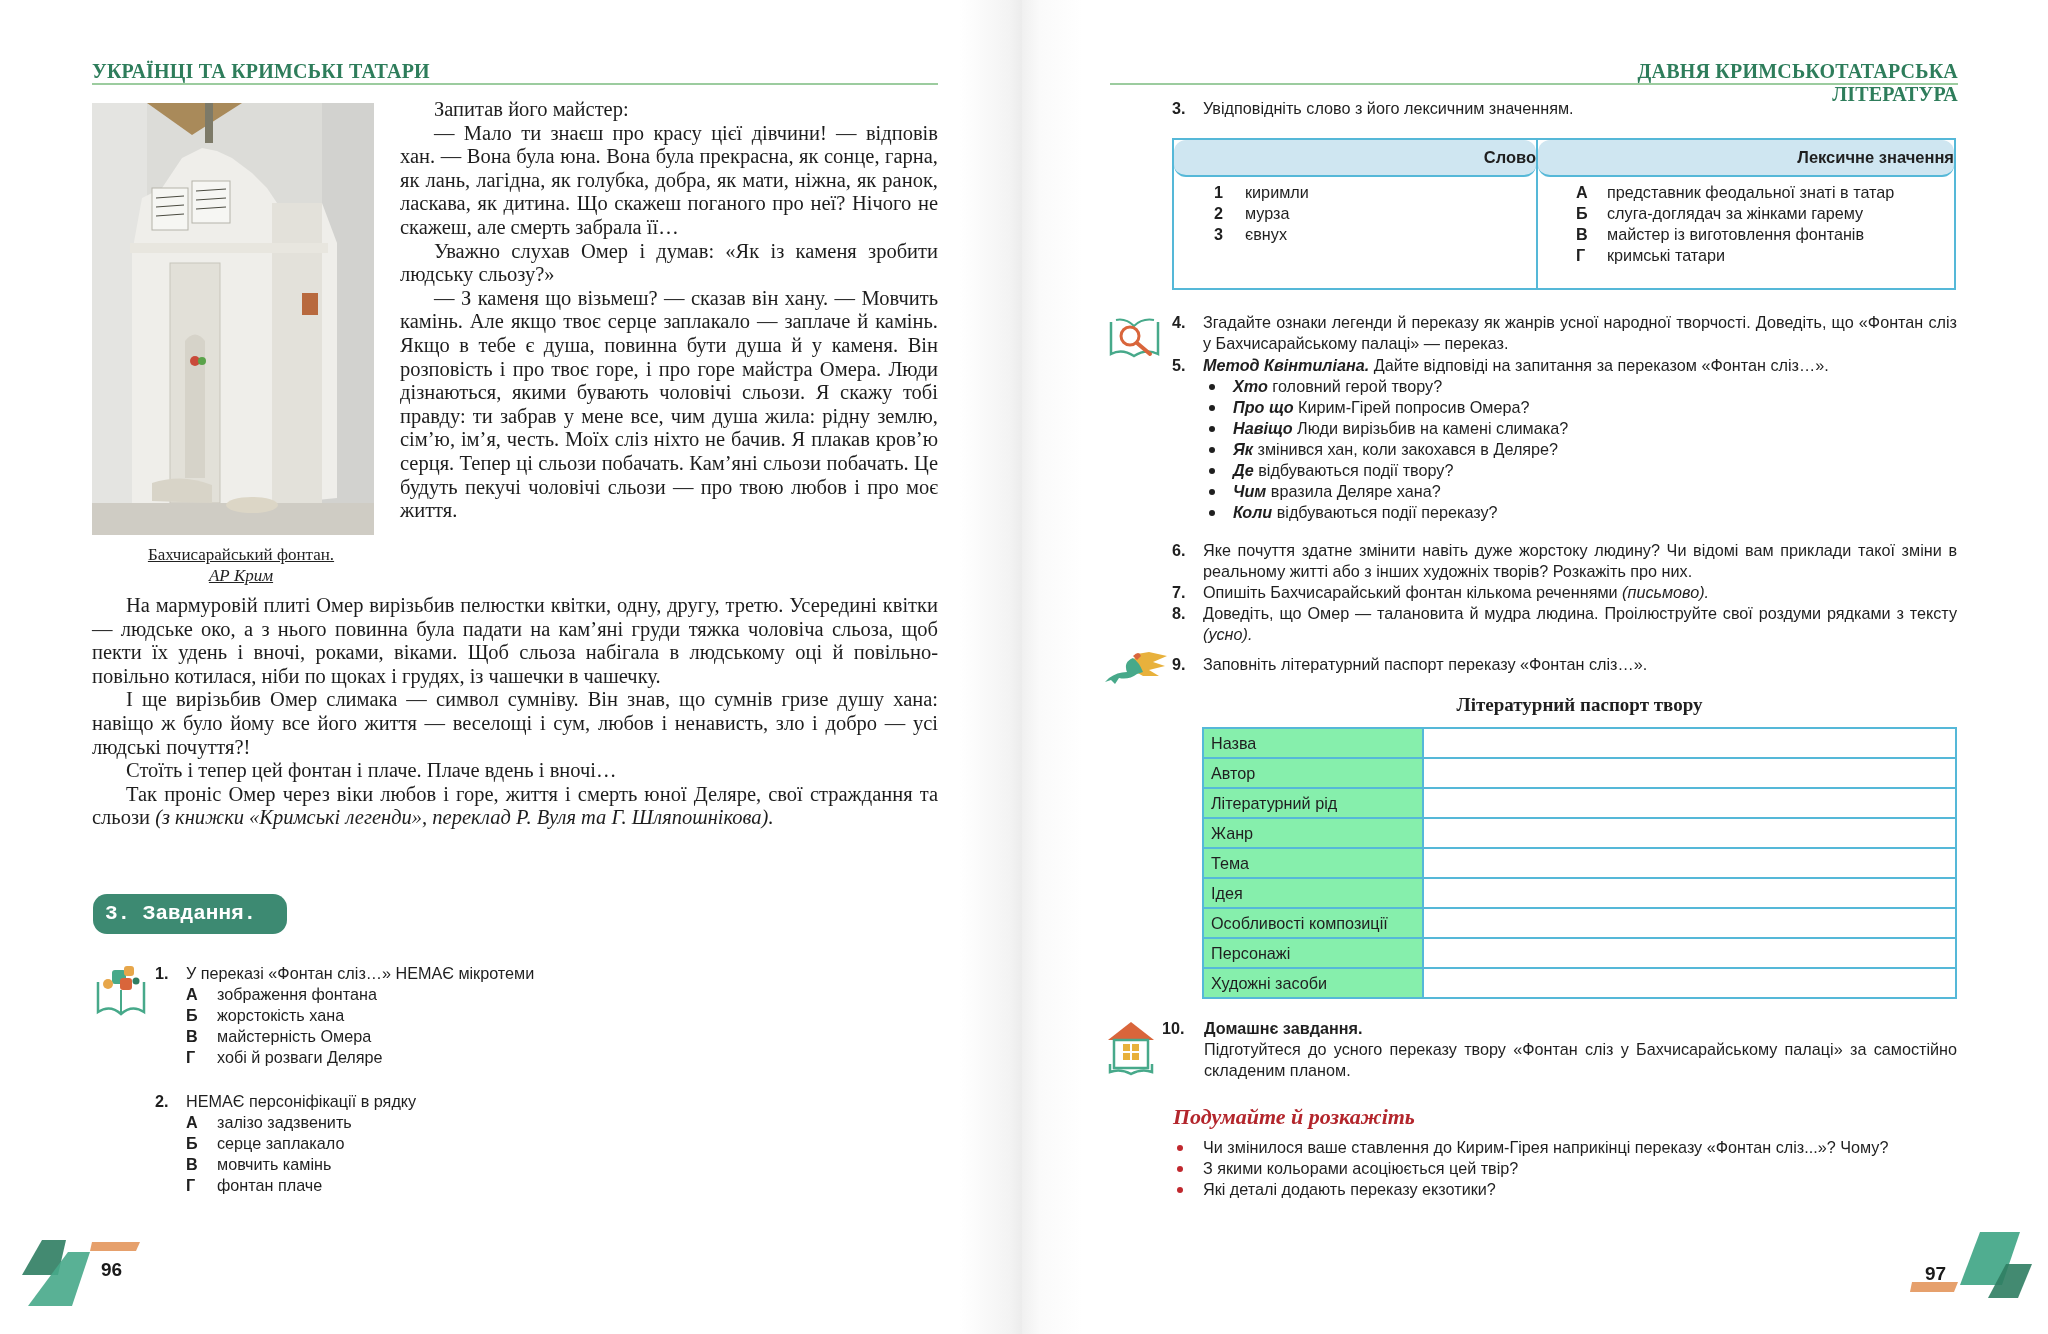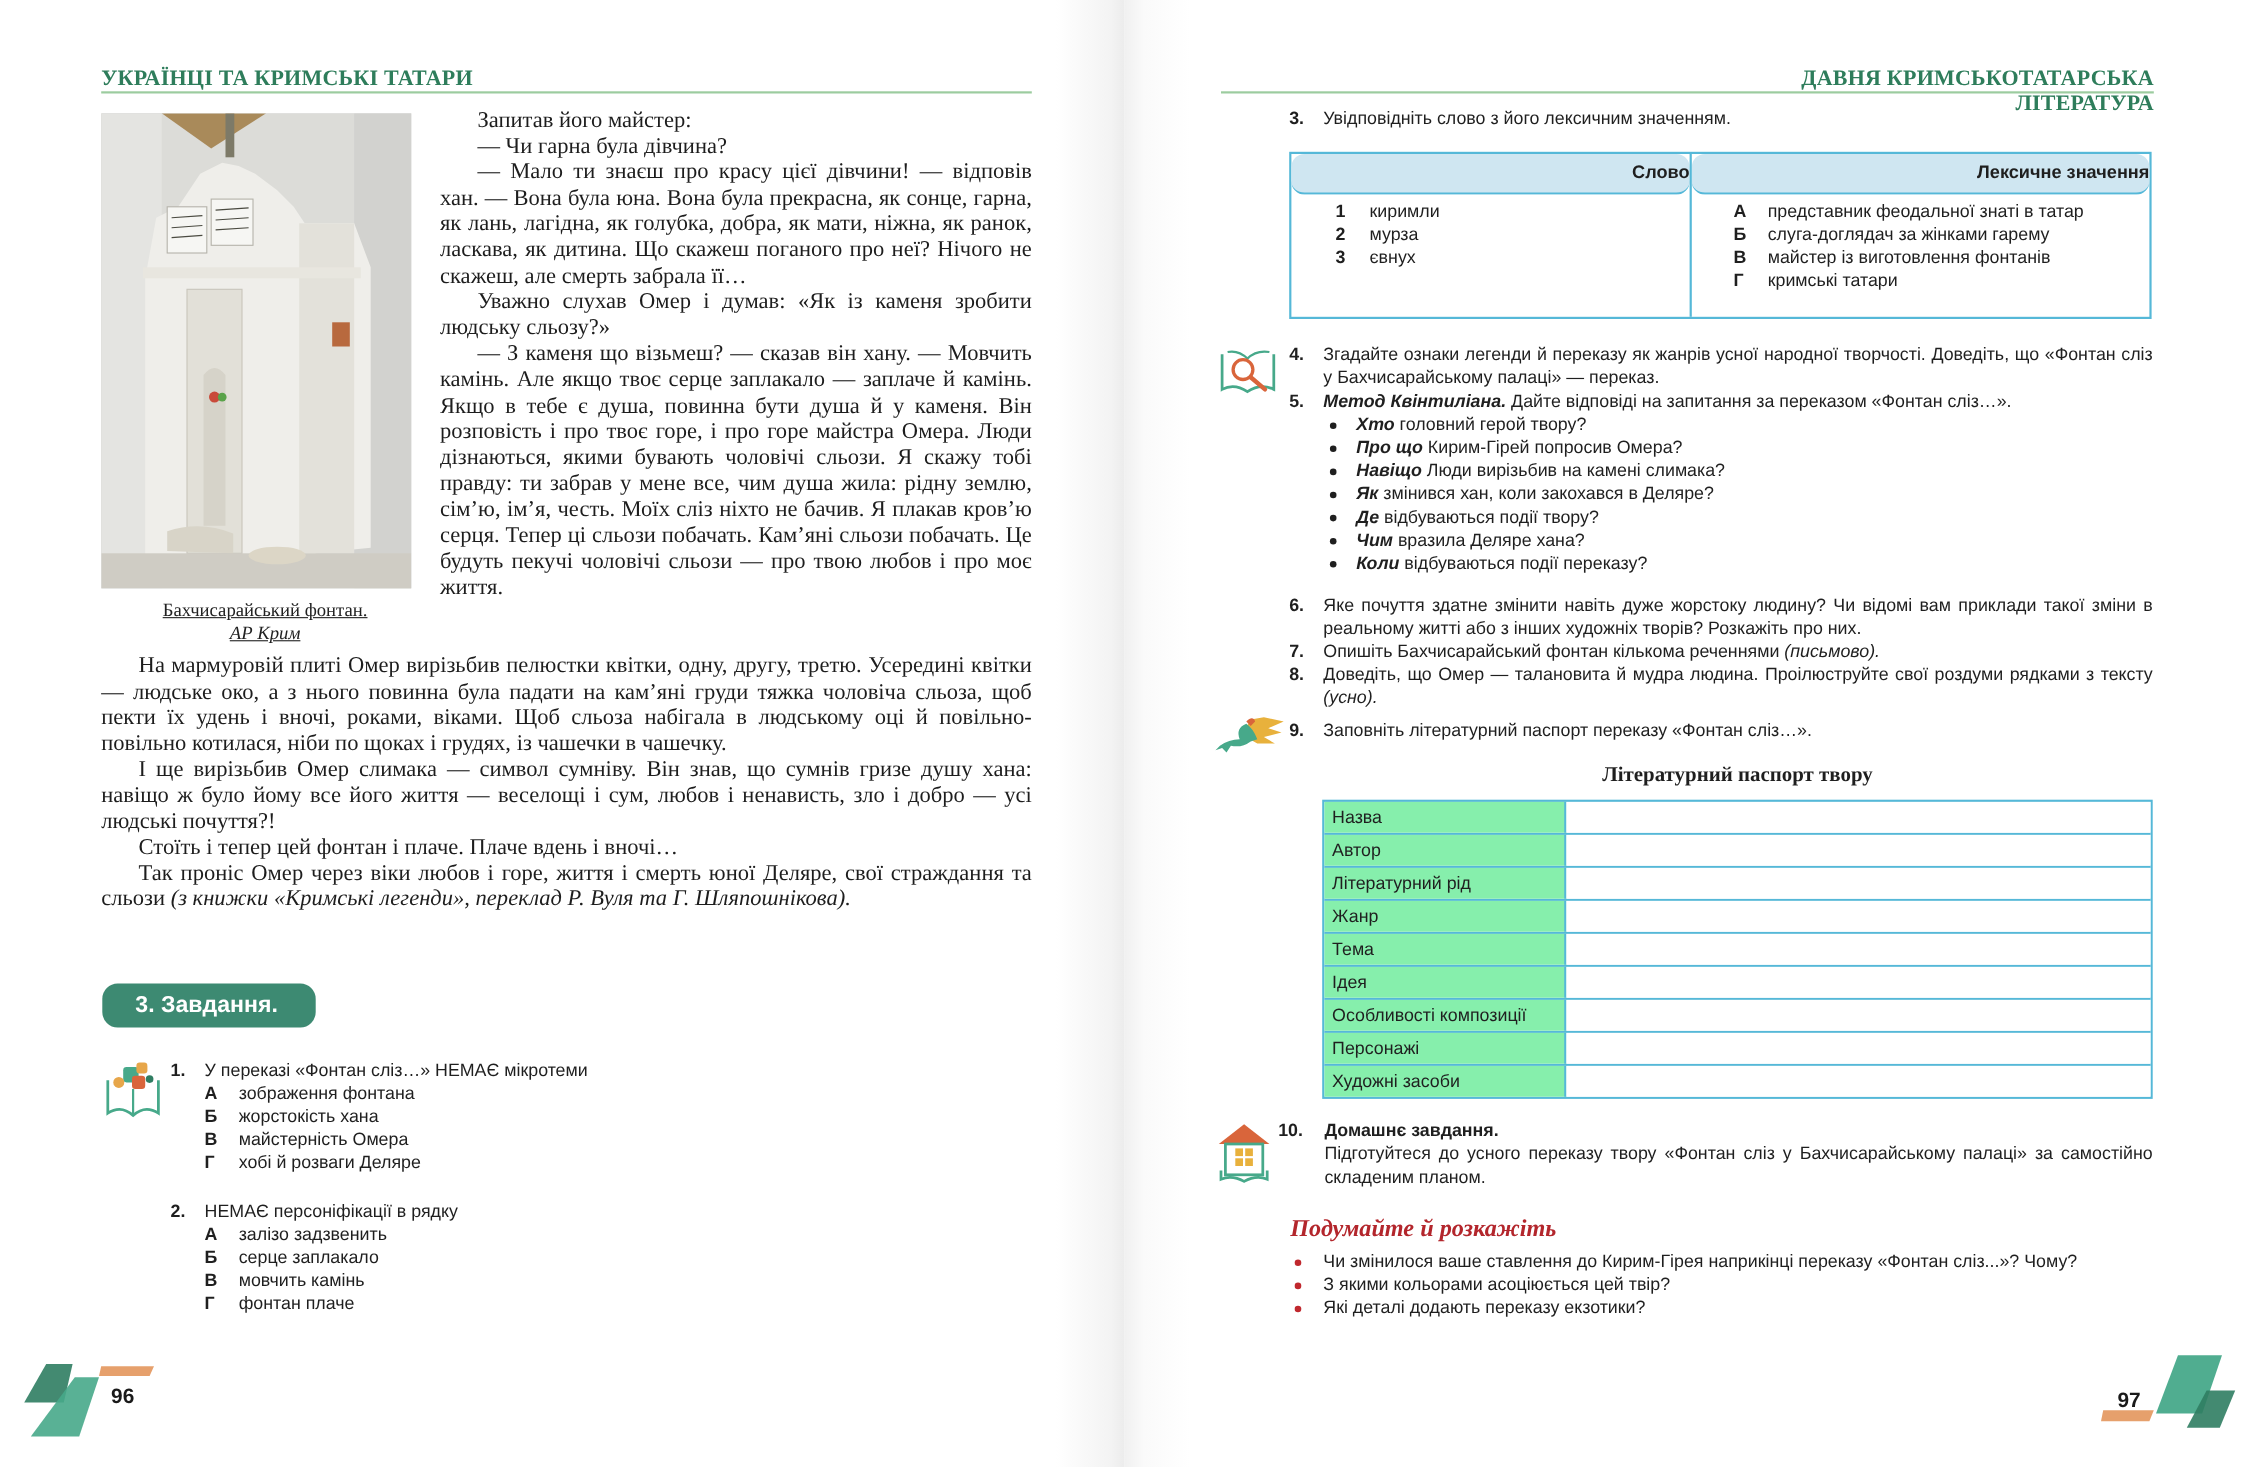--- a/index.html
+++ b/index.html
@@ -7,21 +7,21 @@
   .page{position:absolute;top:0;height:1334px;background:#fff;}
   .page-left{left:0;width:1022px;background:linear-gradient(to right,#fff 0,#fff 960px,#f3f3f3 1010px,#ececec 1022px);}
   .page-right{left:1022px;width:1026px;background:linear-gradient(to right,#f0f0f0 0,#fafafa 18px,#fff 60px,#fff 100%);}
   .running-head{position:absolute;font-family:Liberation Serif, serif;font-weight:bold;font-size:20px;color:#2e7d5b;letter-spacing:0.2px;}
   .head-rule{position:absolute;height:2px;background:#9ccc9f;}
   .body-text{position:absolute;font-family:"Liberation Serif",serif;font-size:20.5px;line-height:23.6px;color:#1d1d1d;text-align:justify;}
   .body-text p{margin:0;text-indent:34px;}
   .photo{position:absolute;left:92px;top:103px;width:282px;height:432px;overflow:hidden;background:#d9d9d6;}
   .caption{position:absolute;left:96px;top:544px;width:290px;text-align:center;font-family:"Liberation Serif",serif;font-size:17px;line-height:21px;color:#222;text-decoration:underline;}
   .caption i{display:block;}
-  .section-badge{position:absolute;left:93px;top:894px;width:194px;height:40px;border-radius:14px;background:#3d8a72;color:#fff;font-weight:bold;font-size:21px;line-height:40px;padding-left:30px;box-sizing:border-box;}
+  .section-badge{position:absolute;left:93px;top:894px;width:194px;height:40px;border-radius:14px;background:#3d8a72;color:#fff;font-weight:bold;font-size:21px;line-height:40px;padding-left:12px;box-sizing:border-box;font-family:Liberation Mono, monospace;}
   .task{position:absolute;font-family:"Liberation Sans",sans-serif;font-size:16.2px;line-height:21px;color:#1f1f1f;}
   .task .num{position:absolute;font-weight:bold;}
   .opt{display:flex;}
   .opt .ol{width:31px;font-weight:bold;flex:none;}
   .tbl1{position:absolute;left:1172px;top:138px;width:784px;height:152px;border:2px solid #55b8d8;box-sizing:border-box;}
   .tbl1 .hd{position:absolute;top:0;height:35px;background:#cfe6f1;border-bottom:2px solid #55b8d8;font-weight:bold;font-size:16.5px;text-align:right;line-height:35px;color:#1f1f1f;border-radius:12px;}
   .tbl1 .vdiv{position:absolute;left:362px;top:0;bottom:0;width:2px;background:#55b8d8;}
   .tbl1 .col{position:absolute;top:42px;font-size:16.2px;line-height:21px;}
   .passport-title{position:absolute;left:1202px;width:755px;top:694px;text-align:center;font-family:"Liberation Serif",serif;font-weight:bold;font-size:19px;color:#1f1f1f;}
   .passport{position:absolute;left:1202px;top:727px;width:755px;border:2px solid #55b8d8;box-sizing:border-box;}
@@ -76,21 +76,20 @@
       <ellipse cx="160" cy="402" rx="26" ry="8" fill="#dcd6c6"></ellipse>
     </svg>
   </div>
   <div class="caption">
     <span>Бахчисарайський фонтан.</span>
     <i>АР Крим</i>
   </div>
 
   <div class="body-text" style="left:400px;top:98px;width:538px;">
     <p>Запитав його майстер:</p>
-    <p>— Чи гарна була дівчина?</p>
     <p>— Мало ти знаєш про красу цієї дівчини! — відповів хан. — Вона була юна. Вона була прекрасна, як сонце, гарна, як лань, лагідна, як голубка, добра, як мати, ніжна, як ранок, ласкава, як дитина. Що скажеш поганого про неї? Нічого не скажеш, але смерть забрала її…</p>
     <p>Уважно слухав Омер і думав: «Як із каменя зробити людську сльозу?»</p>
     <p>— З каменя що візьмеш? — сказав він хану. — Мовчить камінь. Але якщо твоє серце заплакало — заплаче й камінь. Якщо в тебе є душа, повинна бути душа й у каменя. Він розповість і про твоє горе, і про горе майстра Омера. Люди дізнаються, якими бувають чоловічі сльози. Я скажу тобі правду: ти забрав у мене все, чим душа жила: рідну землю, сім’ю, ім’я, честь. Моїх сліз ніхто не бачив. Я плакав кров’ю серця. Тепер ці сльози побачать. Кам’яні сльози побачать. Це будуть пекучі чоловічі сльози — про твою любов і про моє життя.</p>
   </div>
 
   <div class="body-text" style="left:92px;top:594px;width:846px;">
     <p>На мармуровій плиті Омер вирізьбив пелюстки квітки, одну, другу, третю. Усередині квітки — людське око, а з нього повинна була падати на кам’яні груди тяжка чоловіча сльоза, щоб пекти їх удень і вночі, роками, віками. Щоб сльоза набігала в людському оці й повільно-повільно котилася, ніби по щоках і грудях, із чашечки в чашечку.</p>
     <p>І ще вирізьбив Омер слимака — символ сумніву. Він знав, що сумнів гризе душу хана: навіщо ж було йому все його життя — веселощі і сум, любов і ненависть, зло і добро — усі людські почуття?!</p>
     <p>Стоїть і тепер цей фонтан і плаче. Плаче вдень і вночі…</p>
     <p><span>Так проніс Омер через віки любов і горе, життя і смерть юної Деляре, свої страждання та сльози </span><i>(з книжки «Кримські легенди», переклад Р. Вуля та Г. Шляпошнікова).</i></p>

